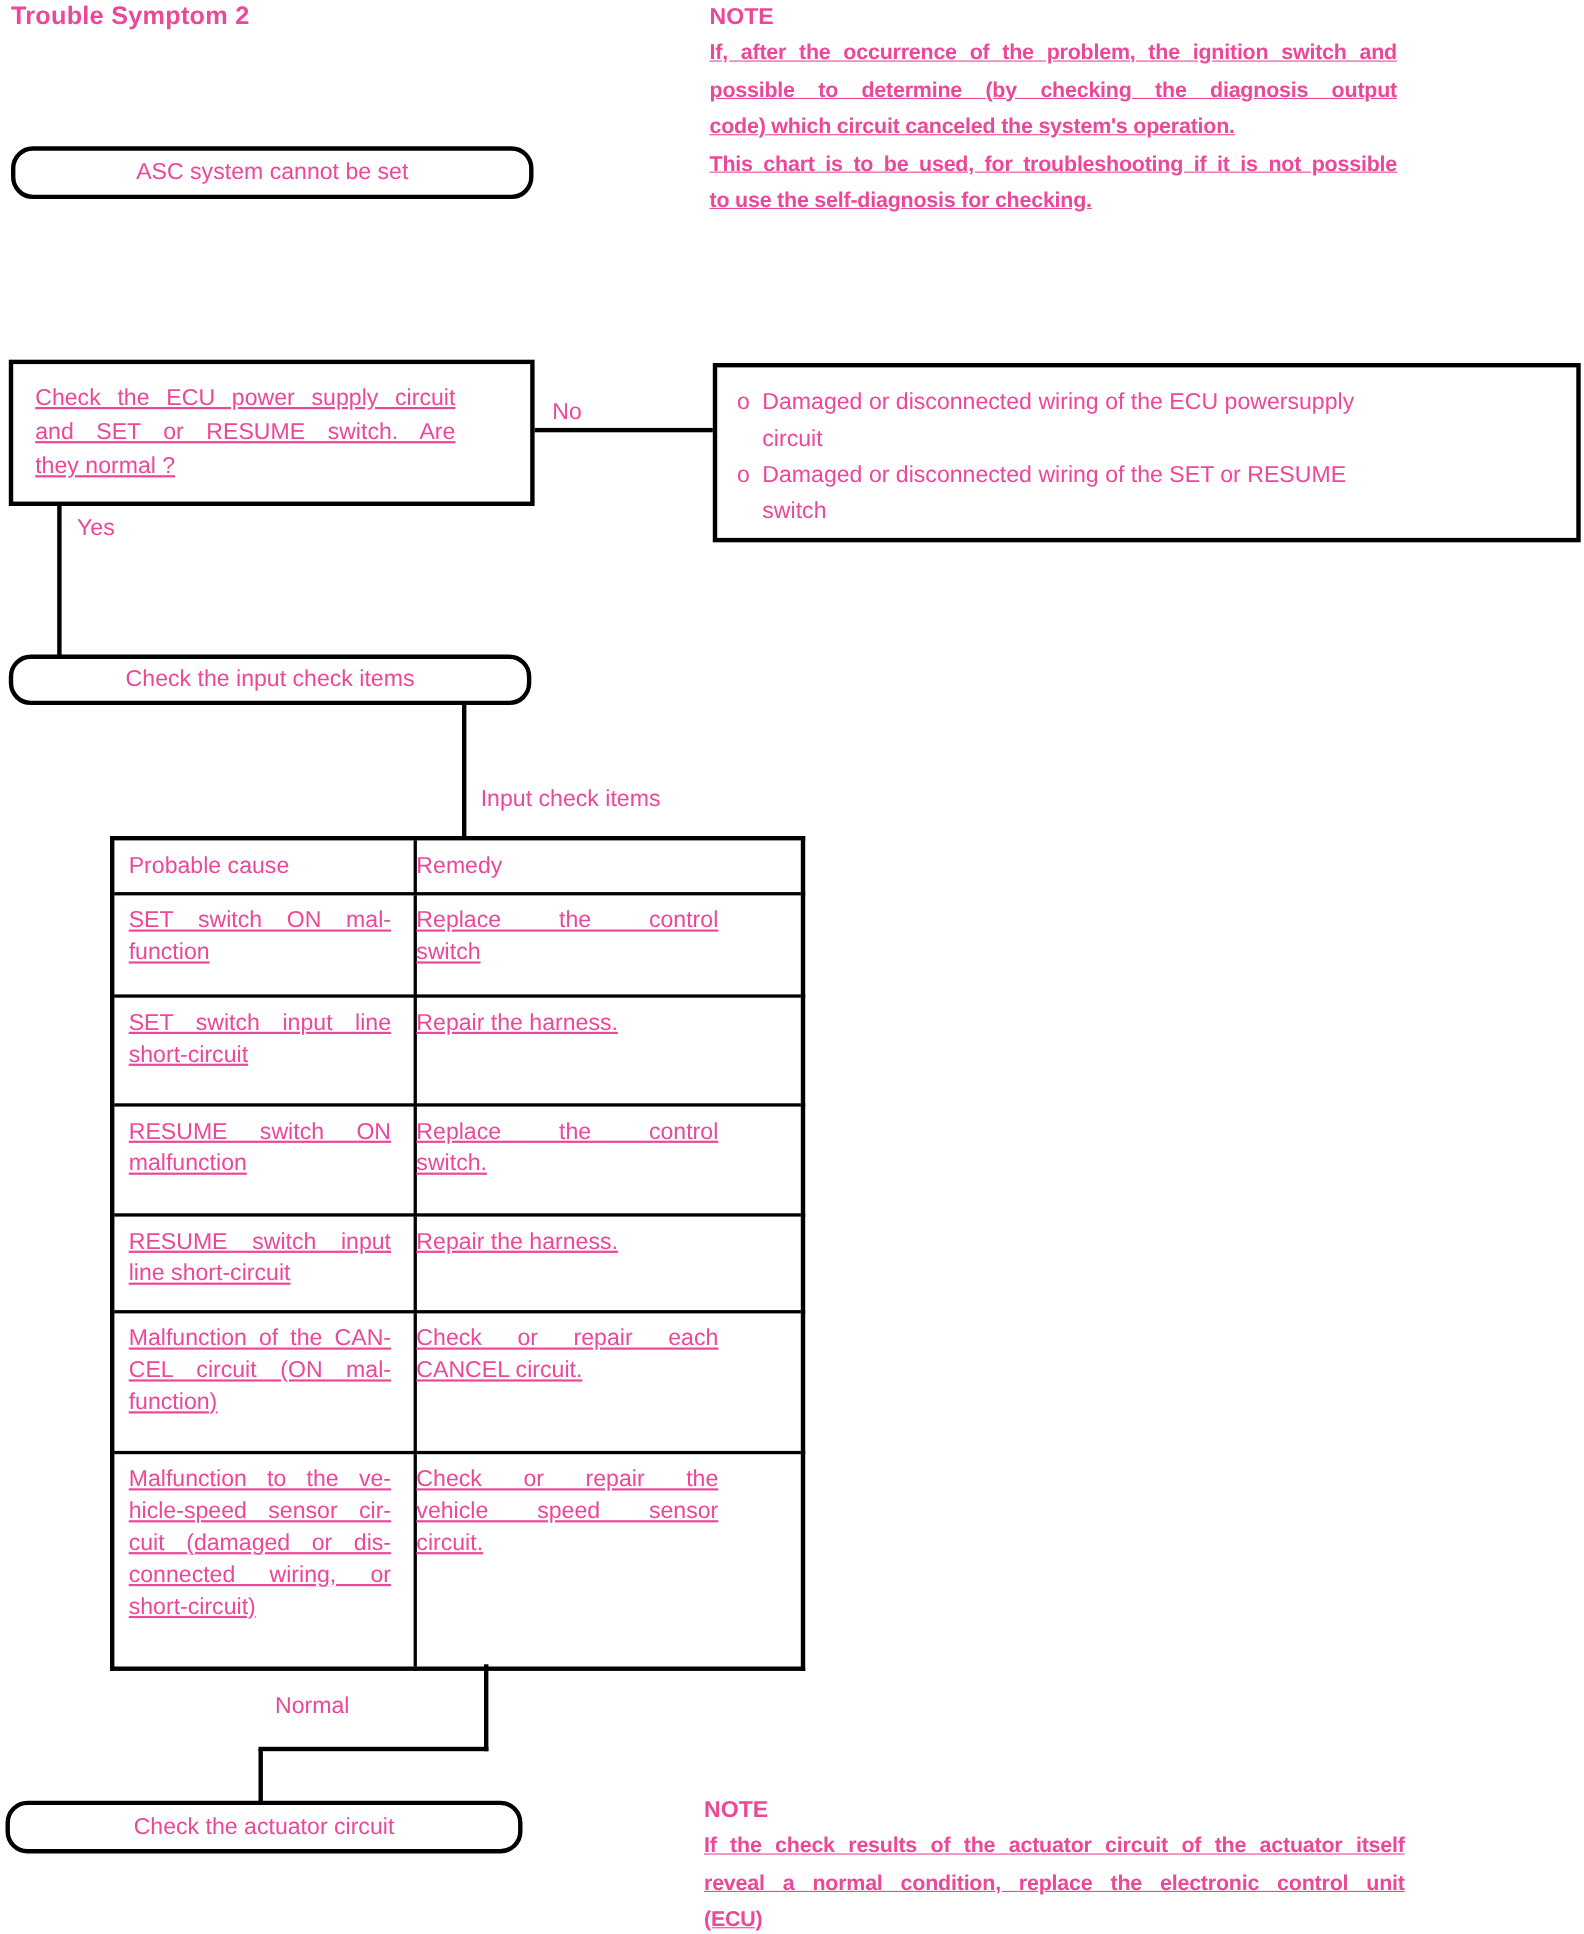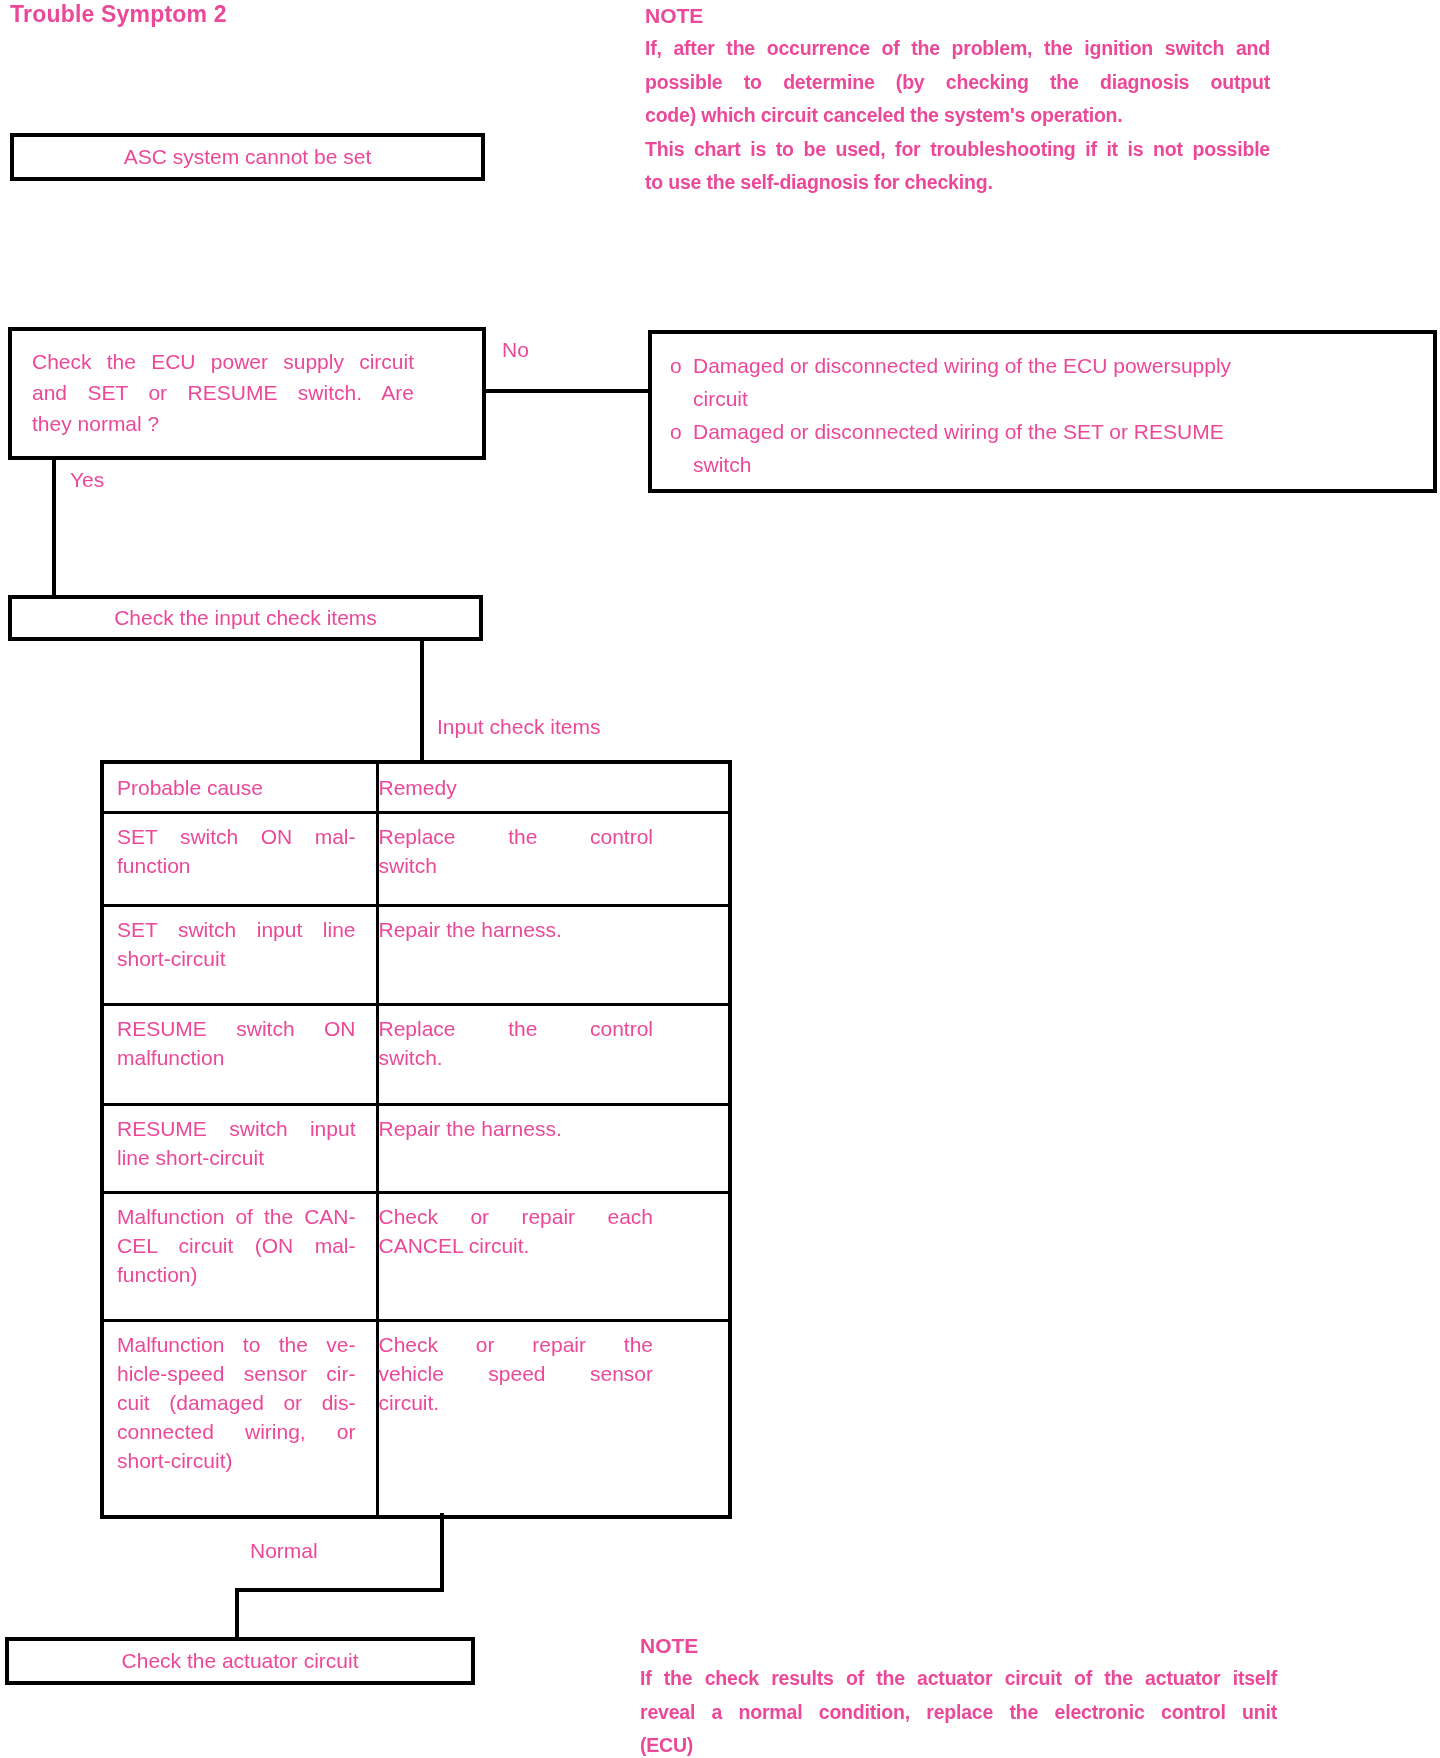--- a/index.html
+++ b/index.html
@@ -4,24 +4,24 @@
 <style>
   html,body { margin:0; padding:0; background:#fff; }
   .canvas {
     position:relative; width:1440px; height:1758px;
     background:#fff; color:#ec4899;
     font-family:"Liberation Sans", sans-serif;
     overflow:hidden;
   }
   
   .fbox { position:absolute; border:4px solid #000; background:#fff; box-sizing:border-box; }
-  .cbox { display:flex; align-items:center; justify-content:center; font-size:21px; }
+  .cbox { display:flex; align-items:center; justify-content:center; font-size:21px;border-radius:20px; }
   .ln   { position:absolute; background:#000; }
   .lbl  { position:absolute; font-size:21px; }
-  .jlines .line { text-align:justify; text-align-last:justify; }
+  .jlines .line { text-align:justify; text-align-last:justify;text-decoration:underline; }
   .jlines .line:last-child { text-align-last:left; }
   
   #page-title { position:absolute; left:10px; top:1px; font-size:23px; font-weight:bold; letter-spacing:0.2px; }
   
   .note { position:absolute; font-weight:bold; }
   .note .note-head { font-size:21px; line-height:32px; }
   .note .note-body { font-size:19.5px; line-height:33.5px; letter-spacing:-0.2px; }
   #note-top { left:645px; top:0; width:625px; }
   #note-bottom { left:640px; top:1630px; width:637px; }
   
@@ -29,21 +29,21 @@
   #decision-box { left:8px;   top:327px;  width:478px; height:133px;
                   font-size:21px; line-height:31px; padding:15px 68px 1px 20px; }
   #input-check-box { left:8px; top:595px; width:475px; height:46px; }
   #actuator-box { left:5px;   top:1637px; width:470px; height:48px; }
   #result-box   { left:648px; top:330px;  width:789px; height:163px;
                   padding:15px 14px 0 18px; font-size:21px; line-height:33px; }
   .bullet-item  { display:flex; }
   .bullet-char  { width:14px; margin-right:9px; flex:none; }
   .bullet-text  { flex:1; }
   
-  #label-no     { left:502px; top:338px; }
+  #label-no     { left:502px; top:363px; }
   #label-yes    { left:70px;  top:468px; }
   #label-normal { left:250px; top:1539px; }
   #table-caption{ left:437px; top:715px; }
   
   #line-no-h      { left:486px; top:389px;  width:164px; height:4px; }
   #line-yes-v     { left:52px;  top:458px;  width:4px;   height:140px; }
   #line-table-v   { left:420px; top:639px;  width:4px;   height:124px; }
   #line-normal-v1 { left:440px; top:1513px; width:4px;   height:79px; }
   #line-normal-h  { left:235px; top:1588px; width:209px; height:4px; }
   #line-normal-v2 { left:235px; top:1590px; width:4px;   height:49px; }

